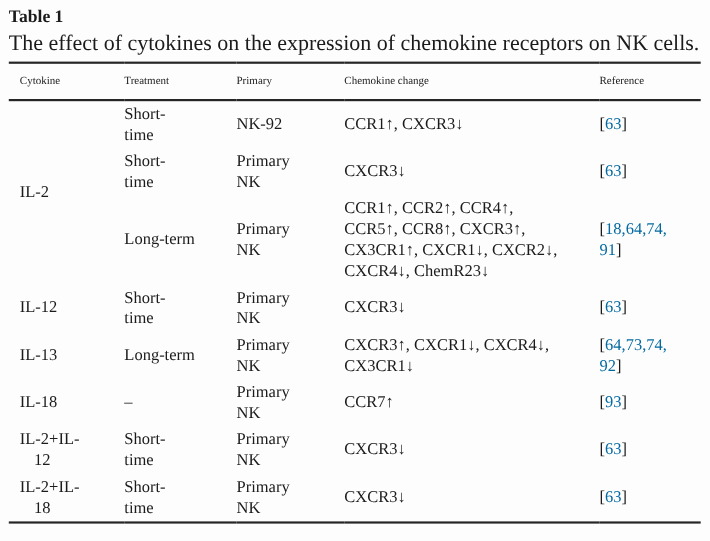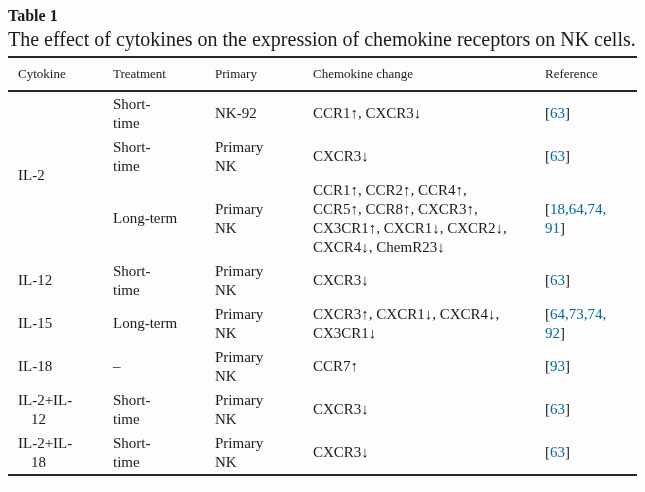--- a/index.html
+++ b/index.html
@@ -36,21 +36,21 @@
     border-bottom: 2px solid #262626;
   }
   col.c1 { width: 105px; }
   col.c2 { width: 102px; }
   col.c3 { width: 98px;  }
   col.c4 { width: 232px; }
   col.c5 { width: 92px;  }
   th {
     font-weight: normal;
     text-align: left;
-    font-size: 13px;
+    font-size: 10px;
     line-height: 18px;
     padding: 7px 0 7px 0;
     border-bottom: 2px solid #262626;
     vertical-align: middle;
   }
   td {
     font-size: 15px;
     line-height: 19px;
     padding: 2.5px 2px 2.5px 0;
     vertical-align: middle;
@@ -154,21 +154,21 @@
           <span class="ln">NK</span>
         </td>
         <td>
           <span class="ln">CXCR3↓</span>
         </td>
         <td><span class="bk">[</span><span class="lnk">63</span><span class="bk">]</span></td>
       </tr>
 
       <tr>
         <td class="first">
-          <span class="ln">IL-15</span>
+          <span class="ln">IL-13</span>
         </td>
         <td>
           <span class="ln">Long-term</span>
         </td>
         <td>
           <span class="ln">Primary</span>
           <span class="ln">NK</span>
         </td>
         <td>
           <span class="ln">CXCR3↑, CXCR1↓, CXCR4↓,</span>

